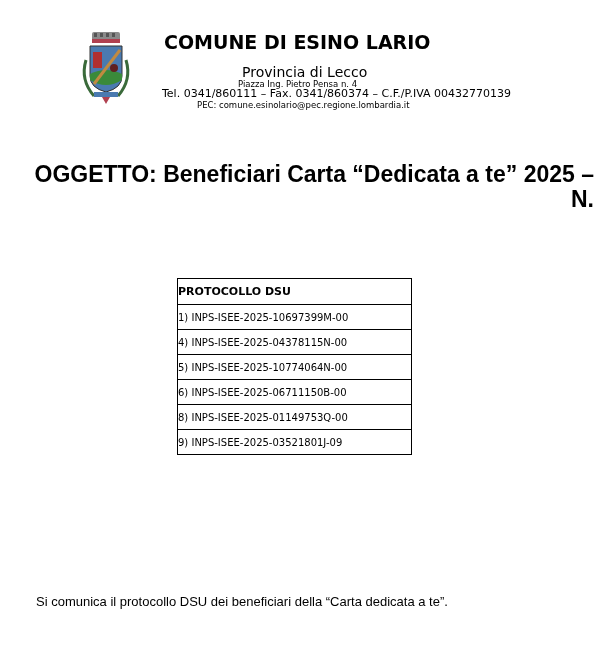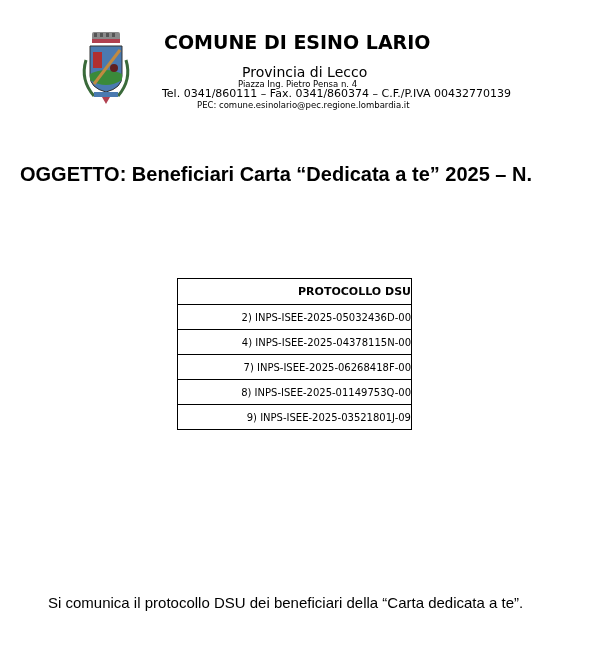--- a/index.html
+++ b/index.html
@@ -4,25 +4,25 @@
   <style>
     html, body { margin: 0; padding: 0; background: #ffffff; }
     body { width: 614px; height: 662px; position: relative; overflow: hidden; color: #000; }
     .logo { position: absolute; left: 78px; top: 30px; width: 56px; height: 76px; }
     .hdr-title { position: absolute; left: 164px; top: 31px; width: 300px; font-family: "DejaVu Sans", sans-serif; font-weight: bold; font-size: 19px; letter-spacing: 0px; white-space: nowrap; }
     .hdr-line { position: absolute; font-family: "DejaVu Sans", sans-serif; font-size: 9px; white-space: nowrap; line-height: 10px; }
     .hdr-prov { left: 242px; top: 67px; font-size: 14px; }
     .hdr-addr { left: 238px; top: 79px; font-size: 8.5px; }
     .hdr-tel { left: 162px; top: 89px; font-size: 11px; }
     .hdr-pec { left: 197px; top: 100px; font-size: 8.5px; text-align: center; }
-    .subject { position: absolute; left: 20px; top: 162px; width: 574px; text-align: left; font-family: "Liberation Sans", sans-serif; font-weight: bold; font-size: 20px; line-height: 25px; }
+    .subject { position: absolute; left: 20px; top: 162px; width: 574px; text-align: right; font-family: "Liberation Sans", sans-serif; font-weight: bold; font-size: 23px; line-height: 25px; }
     table.dsu { position: absolute; left: 177px; top: 278px; width: 235px; border-collapse: collapse; font-family: "DejaVu Sans", sans-serif; }
-    table.dsu th, table.dsu td { border: 1.5px solid #000; text-align: right; padding: 0; height: 24px; font-size: 10px; }
+    table.dsu th, table.dsu td { border: 1.5px solid #000; text-align: left; padding: 0; height: 24px; font-size: 10px; }
     table.dsu th { font-weight: bold; font-size: 11px; height: 25px; }
-    .footer-text { position: absolute; left: 48px; top: 594px; font-family: "Liberation Sans", sans-serif; font-size: 15px; white-space: nowrap; }
+    .footer-text { position: absolute; left: 36px; top: 594px; font-family: "Liberation Sans", sans-serif; font-size: 13px; white-space: nowrap; }
   </style>
 </head>
 <body>
 
 <div class="logo">
   <svg width="56" height="76" viewBox="0 0 56 76">
 
     <rect x="14" y="2" width="28" height="10" rx="2" fill="#8a8a8a"></rect>
     <rect x="14" y="9" width="28" height="4" fill="#b04050"></rect>
     <rect x="16" y="3" width="3" height="4" fill="#555"></rect>
@@ -55,27 +55,30 @@
 </div>
 
 <table class="dsu">
   <thead>
     <tr>
       <th>PROTOCOLLO DSU</th>
     </tr>
   </thead>
   <tbody>
     <tr>
-        <td>2) INPS-ISEE-2025-05032436D-00</td>
+        <td>1) INPS-ISEE-2025-10697399M-00</td>
       </tr>
     <tr>
         <td>4) INPS-ISEE-2025-04378115N-00</td>
       </tr>
     <tr>
-        <td>7) INPS-ISEE-2025-06268418F-00</td>
+        <td>5) INPS-ISEE-2025-10774064N-00</td>
+      </tr>
+    <tr>
+        <td>6) INPS-ISEE-2025-06711150B-00</td>
       </tr>
     <tr>
         <td>8) INPS-ISEE-2025-01149753Q-00</td>
       </tr>
     <tr>
         <td>9) INPS-ISEE-2025-03521801J-09</td>
       </tr>
   </tbody>
 </table>
 

